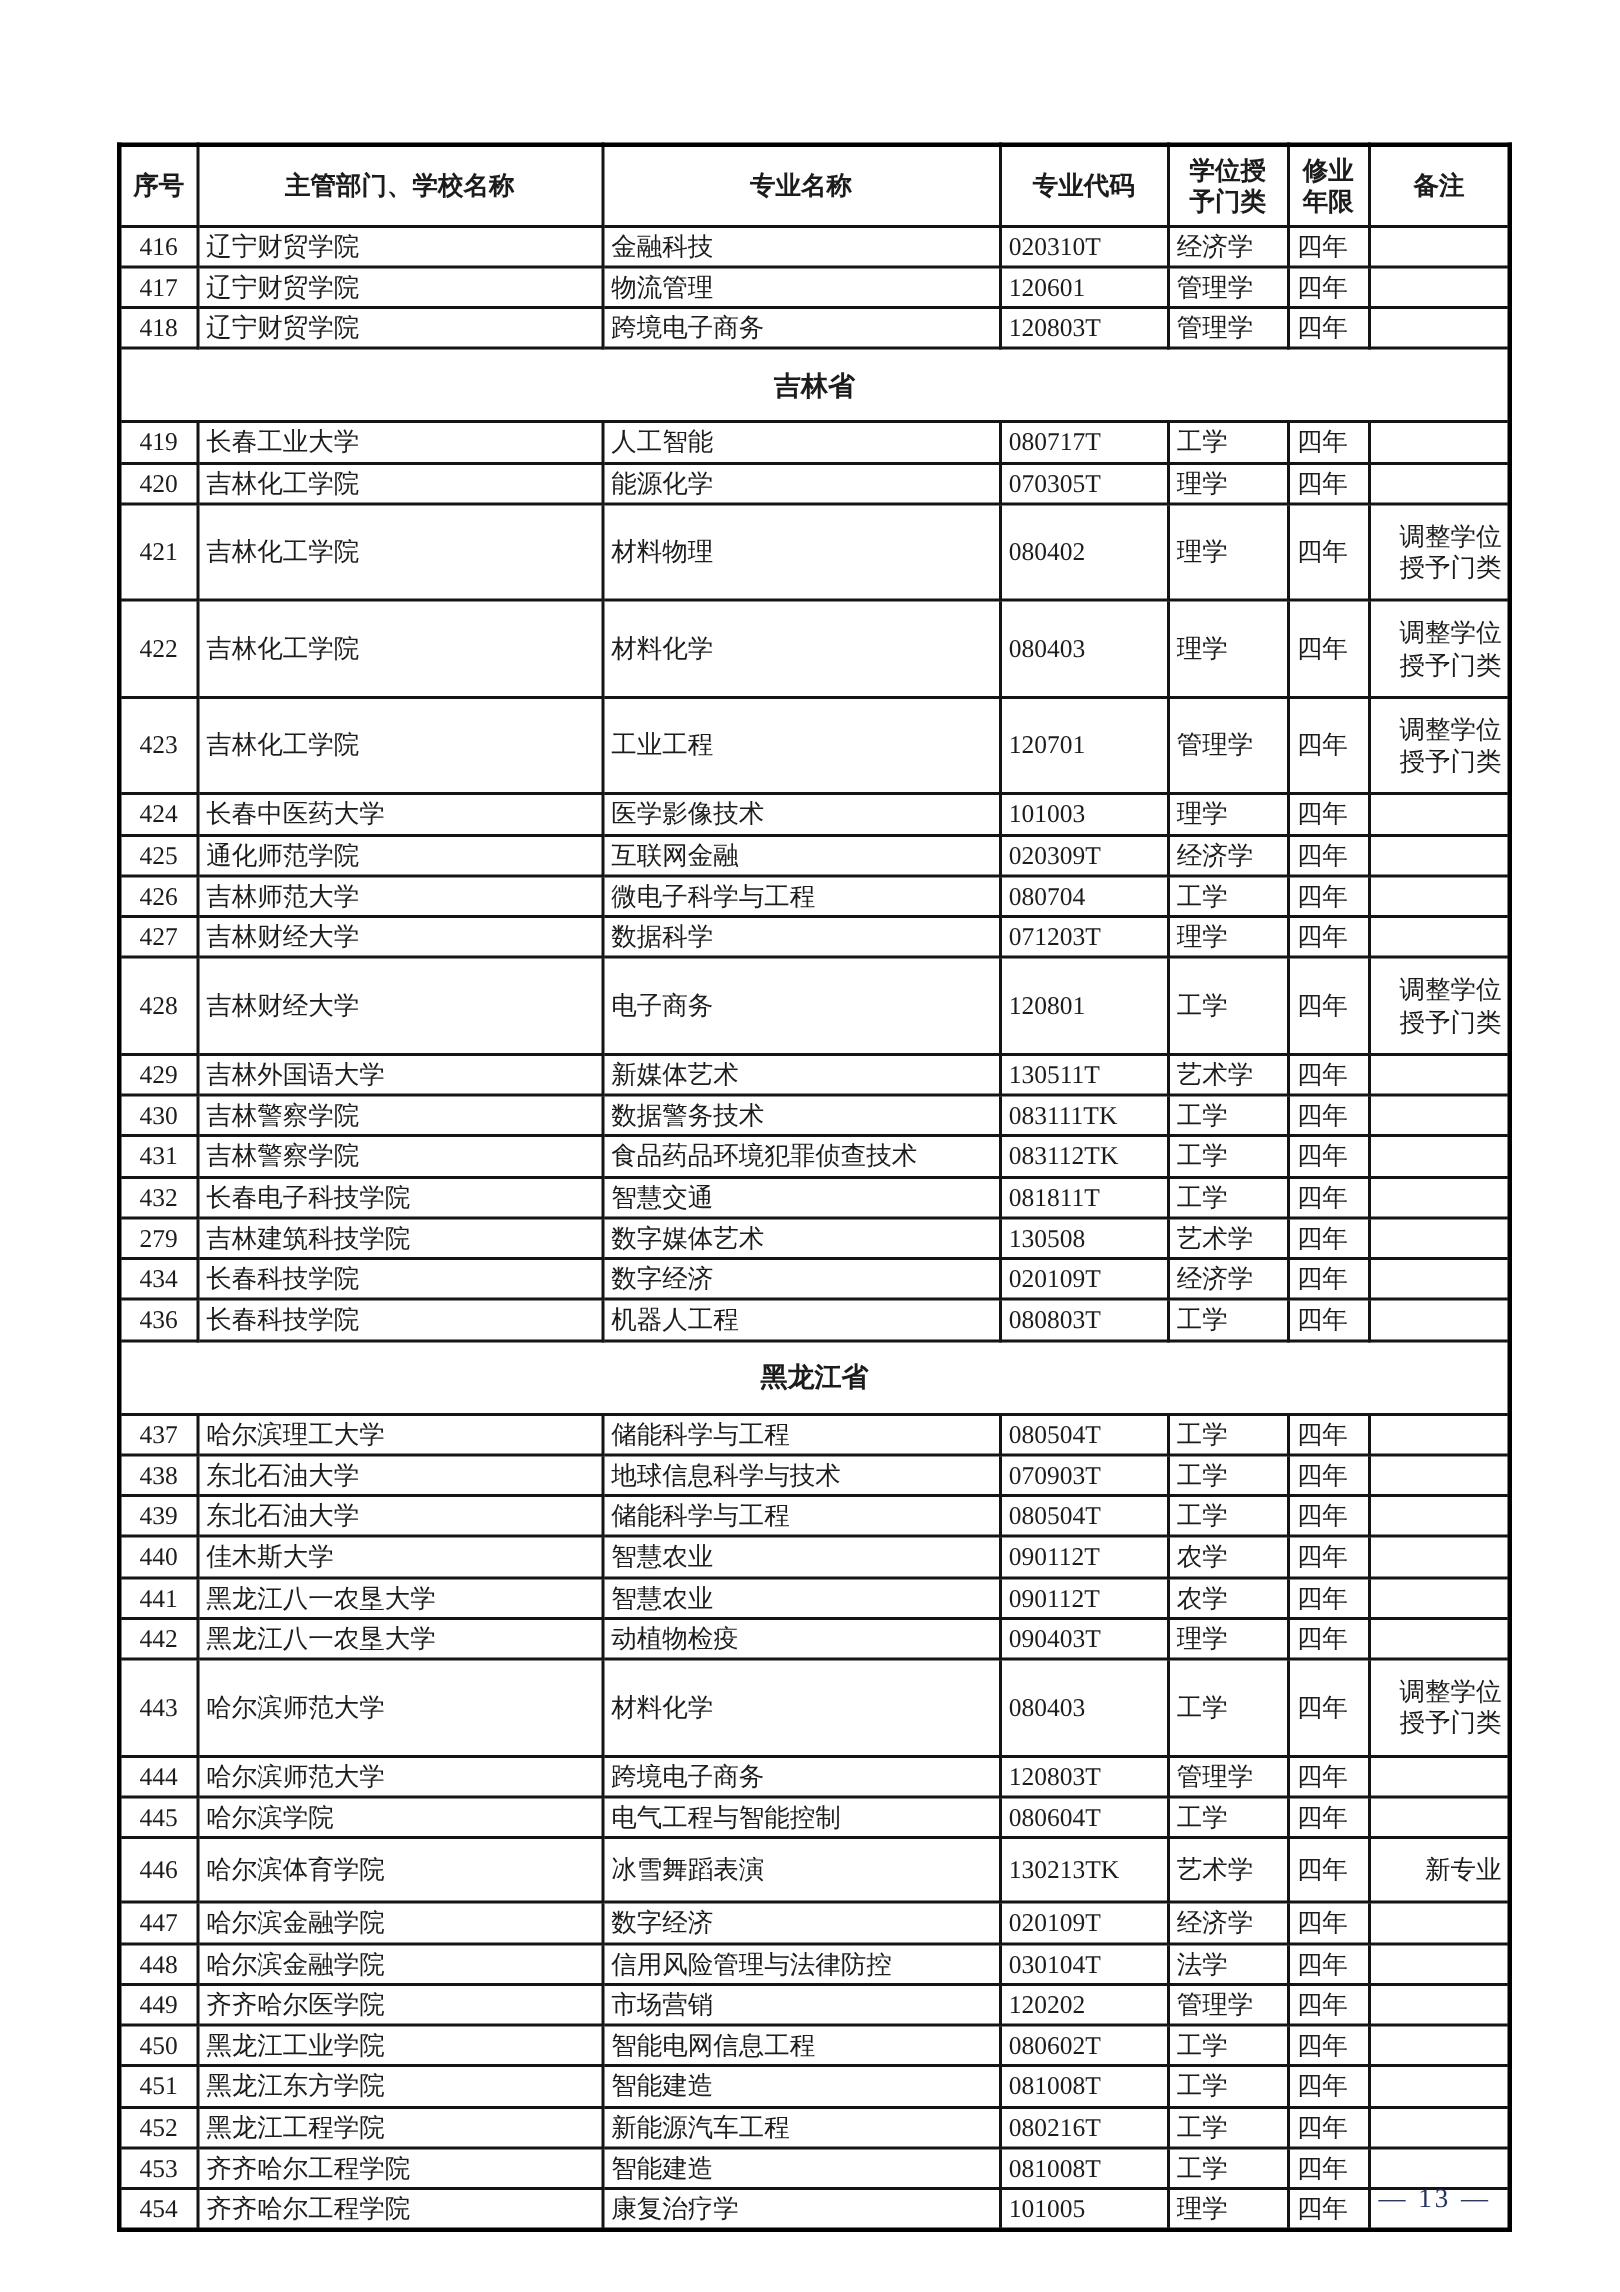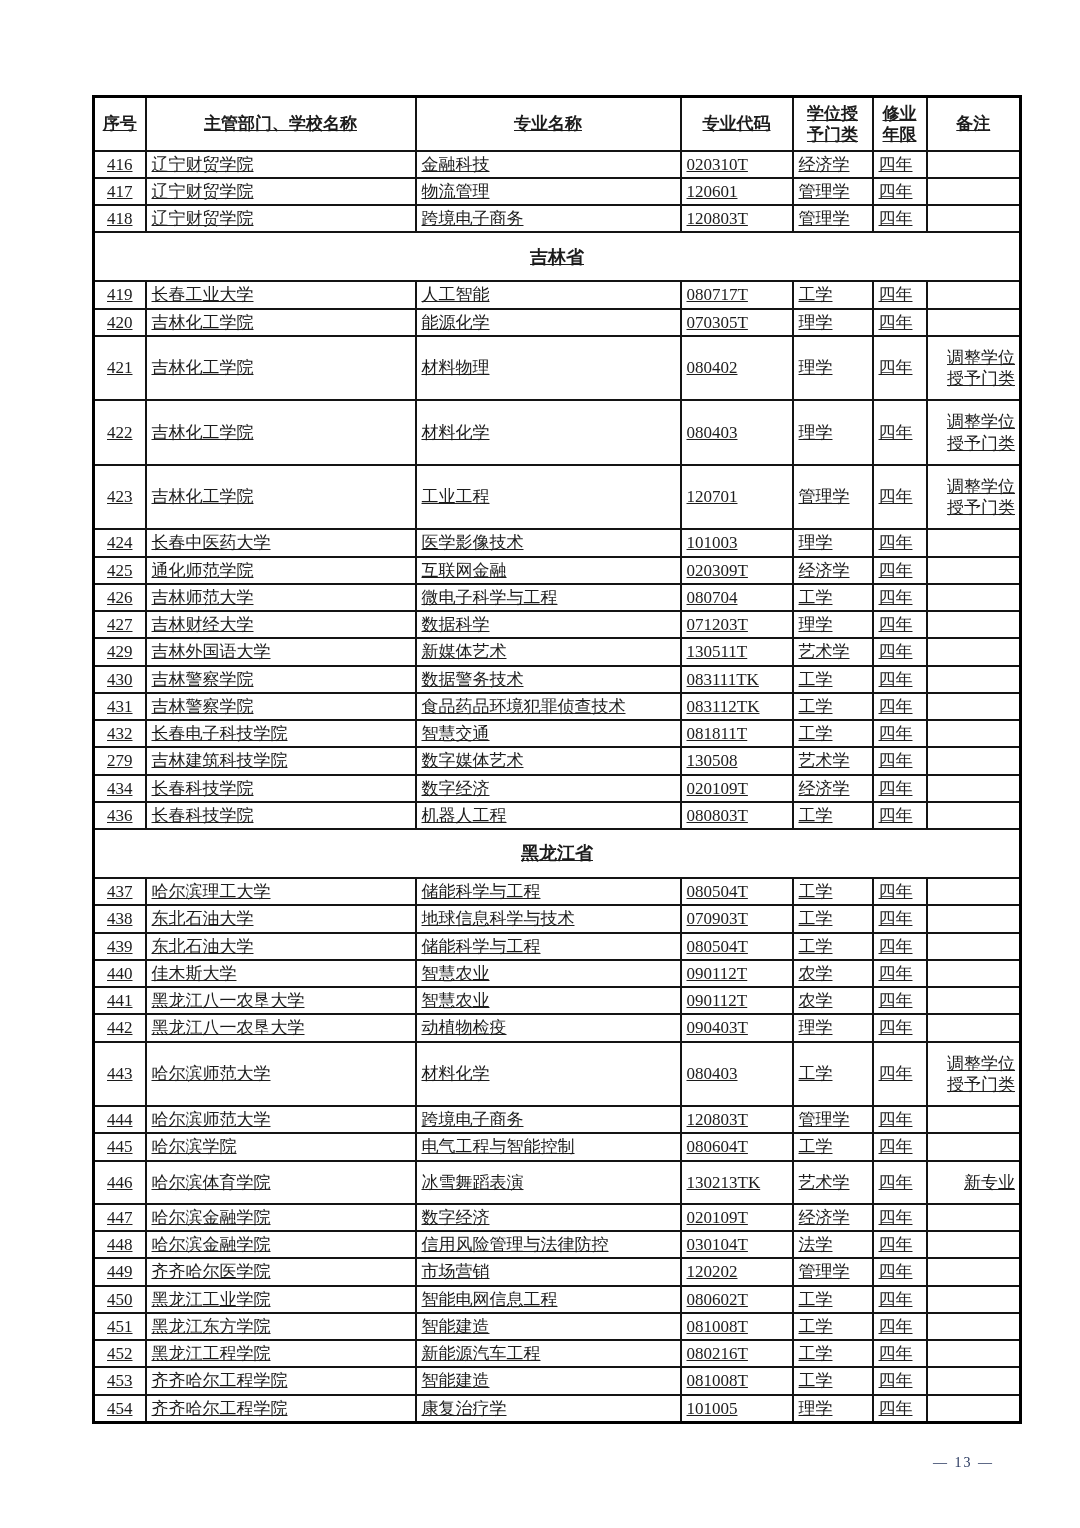--- a/index.html
+++ b/index.html
@@ -9,26 +9,25 @@
     font-family: "Liberation Serif", "DejaVu Serif", serif;
   }
   .page {
     position: relative;
     width: 1080px; height: 1528px;
     background: #ffffff;
     overflow: hidden;
   }
   table.majors {
     position: absolute;
-    left: 92px; top: 95px;
+    left: 78px; top: 95px;
     width: 927px;
     border-collapse: collapse;
     table-layout: fixed;
     color: #1c1c1c;
-    text-decoration: underline;
   }
   table.majors th, table.majors td {
     border: 2px solid #141414;
     font-size: 17px;
     line-height: 1.25;
     vertical-align: middle;
     overflow: hidden;
   }
   table.majors { border: 3px solid #000; }
   thead th {
@@ -46,21 +45,21 @@
   td.col-note { text-align: right; white-space: pre-line; padding: 10px 4px; }
   tr.section-row td {
     height: 49px;
     text-align: center;
     font-weight: bold;
     font-size: 18px;
   }
   .page-footer {
     position: absolute;
     right: 86px; top: 1455px;
-    font-size: 14px;
+    font-size: 18px;
     letter-spacing: 2px;
     color: #24345c;
     font-family: "Liberation Serif", "DejaVu Serif", serif;
   }
 </style>
 </head>
 <body>
 
 <div class="page">
 
@@ -196,20 +195,30 @@
         <tr>
           <td class="col-no">427</td>
           <td class="col-school">吉林财经大学</td>
           <td class="col-major">数据科学</td>
           <td class="col-code">071203T</td>
           <td class="col-degree">理学</td>
           <td class="col-years">四年</td>
           <td class="col-note"></td>
         </tr>
         <tr>
+          <td class="col-no">428</td>
+          <td class="col-school">吉林财经大学</td>
+          <td class="col-major">电子商务</td>
+          <td class="col-code">120801</td>
+          <td class="col-degree">工学</td>
+          <td class="col-years">四年</td>
+          <td class="col-note">调整学位
+授予门类</td>
+        </tr>
+        <tr>
           <td class="col-no">429</td>
           <td class="col-school">吉林外国语大学</td>
           <td class="col-major">新媒体艺术</td>
           <td class="col-code">130511T</td>
           <td class="col-degree">艺术学</td>
           <td class="col-years">四年</td>
           <td class="col-note"></td>
         </tr>
         <tr>
           <td class="col-no">430</td>

